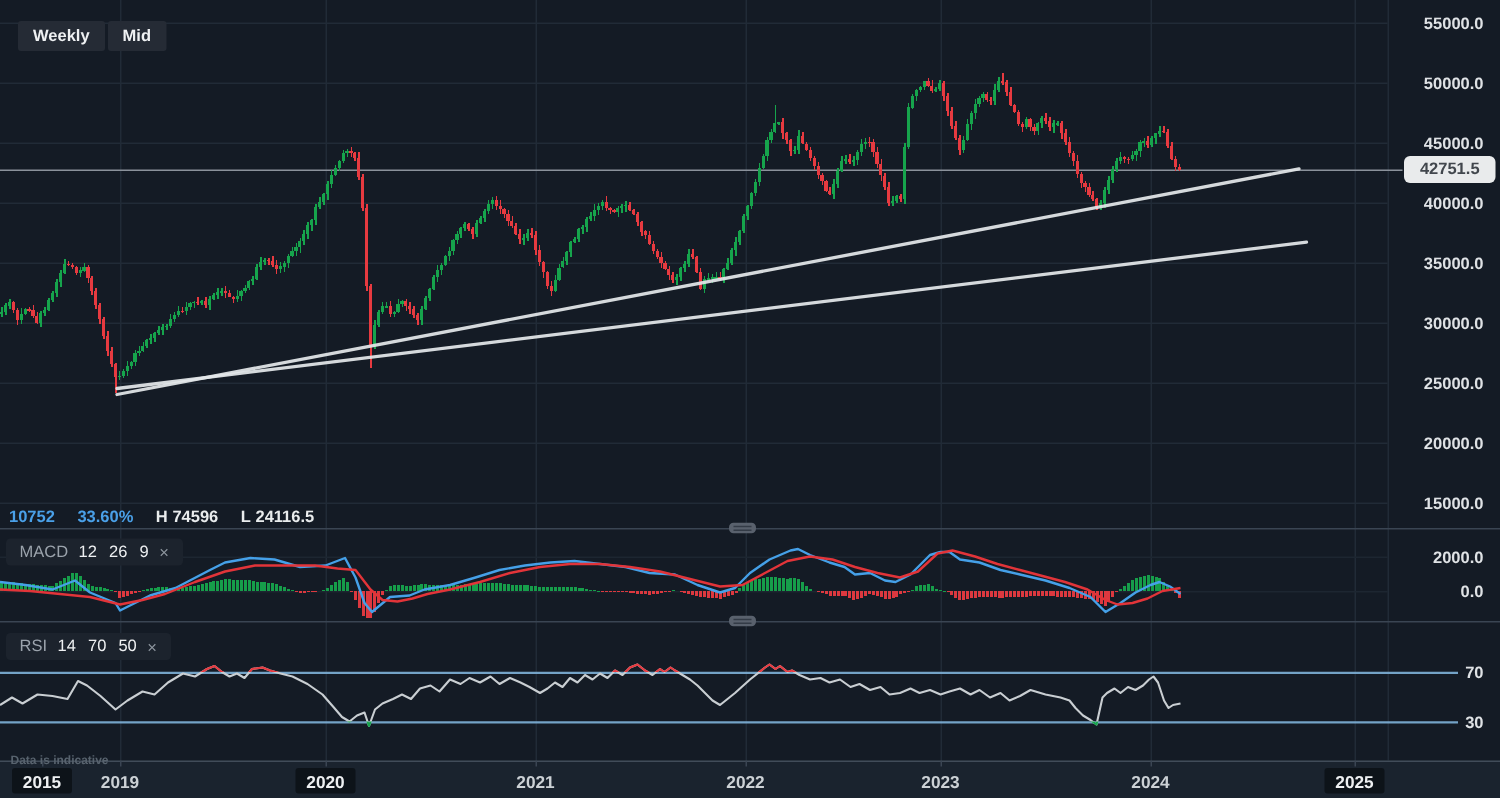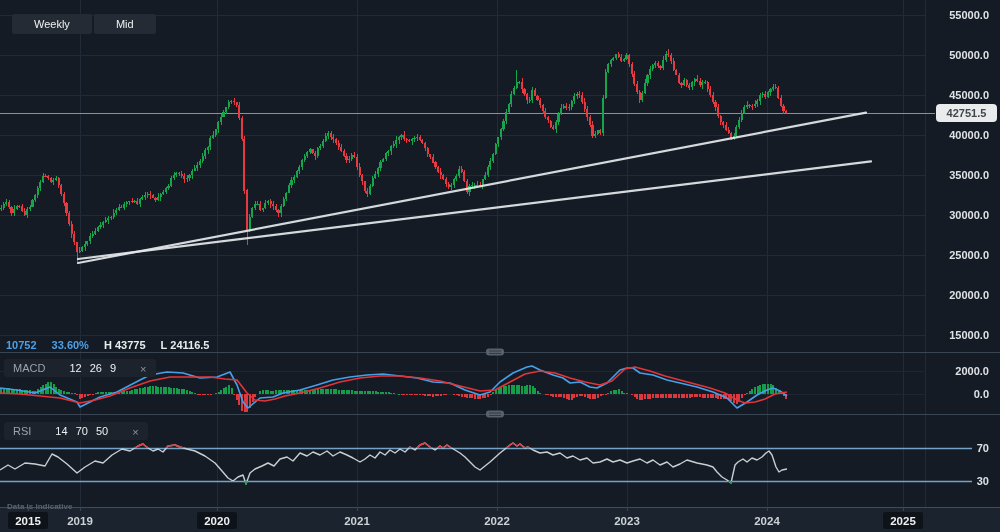--- a/index.html
+++ b/index.html
@@ -2,27 +2,27 @@
 <html style="--background: #141b25; --timeline_bg: #1a232e; --grid: #212b37; --grid_faint: #1d2631; --panel_divider: #3a4553; --bottom_divider: #414c59; --candle_up: #16a44c; --candle_down: #e73a40; --macd_line: #45a0e8; --macd_signal: #e23439; --rsi_line: #c9ced2; --rsi_level: #7fb2d9; --trendline: #e4e8ea; --accent_blue: #4aa0e8; --price_line: #8b929b; --price_label_bg: #e9ebec; --price_label_text: #42474d; --axis_text: #dfe2e5; --year_text: #ccd1d5; --year_box_bg: #0d1319; --year_box_text: #eef0f2; --muted_text: #858d96; --box_bg: #1c232d; --button_bg: #252b35; --note_text: #58636e; --grip_fill: #59616d; --grip_line: #333b46;"><head>
 <meta charset="utf-8">
 <style>
   html,body{margin:0;padding:0;background:#0b0f14;}
   .stage{position:relative;width:1000px;height:532px;overflow:hidden;
          background:var(--background,#141b25);
          font-family:"Liberation Sans",sans-serif;}
   svg{position:absolute;left:0;top:0;}
   .overlay{position:absolute;z-index:5;}
   .toolbar{left:12px;top:14px;display:flex;gap:2px;}
-  .tbtn{background:var(--button_bg,#252b35);color:#eff1f3;font-size:11px;font-weight:400;
-        padding:4px 22px;border:none;border-radius:2px;cursor:pointer;line-height:12px;}
+  .tbtn{background:var(--button_bg,#252b35);color:#eff1f3;font-size:11px;font-weight:700;
+        padding:4px 10px;border:none;border-radius:2px;cursor:pointer;line-height:12px;}
   .infobar{left:6px;top:339px;display:flex;gap:15px;align-items:flex-start;font-size:11px;white-space:nowrap;}
   .iv-blue{color:var(--accent_blue,#4aa0e8);font-weight:700;}
   .iv-white{color:#e9eced;font-weight:700;}
   .iv-date{color:var(--muted_text,#858d96);font-weight:400;}
-  .indbox{display:flex;gap:24px;align-items:flex-end;background:var(--box_bg,#1c232d);
+  .indbox{display:flex;gap:7px;align-items:flex-end;background:var(--box_bg,#1c232d);
           border-radius:3px;padding:3px 9px;font-size:11px;white-space:nowrap;}
   .indbox .nm{color:#9ba3ac;}
   .indbox .pr{color:#eef0f2;font-weight:400;word-spacing:5px;}
   .indbox .cx{color:#8d959e;font-size:11px;cursor:pointer;line-height:10px;}
   .macdbox{left:4px;top:359px;}
   .rsibox{left:4px;top:422px;}
   .price-badge{left:936px;top:104px;width:61px;height:18px;line-height:18px;text-align:center;
                background:var(--price_label_bg,#e9ebec);color:var(--price_label_text,#42474d);
                font-size:11px;font-weight:700;border-radius:4px;}
   .note{left:7px;top:502px;font-size:8px;color:var(--note_text,#58636e);font-weight:bold;}
@@ -1034,21 +1034,21 @@
     </svg>
 
   <div class="overlay toolbar">
     <button class="tbtn">Weekly</button>
     <button class="tbtn">Mid</button>
   </div>
 
   <div class="overlay infobar">
     <span class="iv-blue">10752</span>
     <span class="iv-blue">33.60%</span>
-    <span class="iv-white"><span>H</span>&nbsp;<span>43775</span></span>
+    <span class="iv-white"><span>H</span>&nbsp;<span>74596</span></span>
     <span class="iv-white"><span>L</span>&nbsp;<span>24116.5</span></span>
   </div>
 
   <div class="overlay indbox macdbox">
     <span class="nm">MACD</span>
     <span class="pr">12 26 9</span>
     <span class="cx">×</span>
   </div>
 
   <div class="overlay indbox rsibox">

